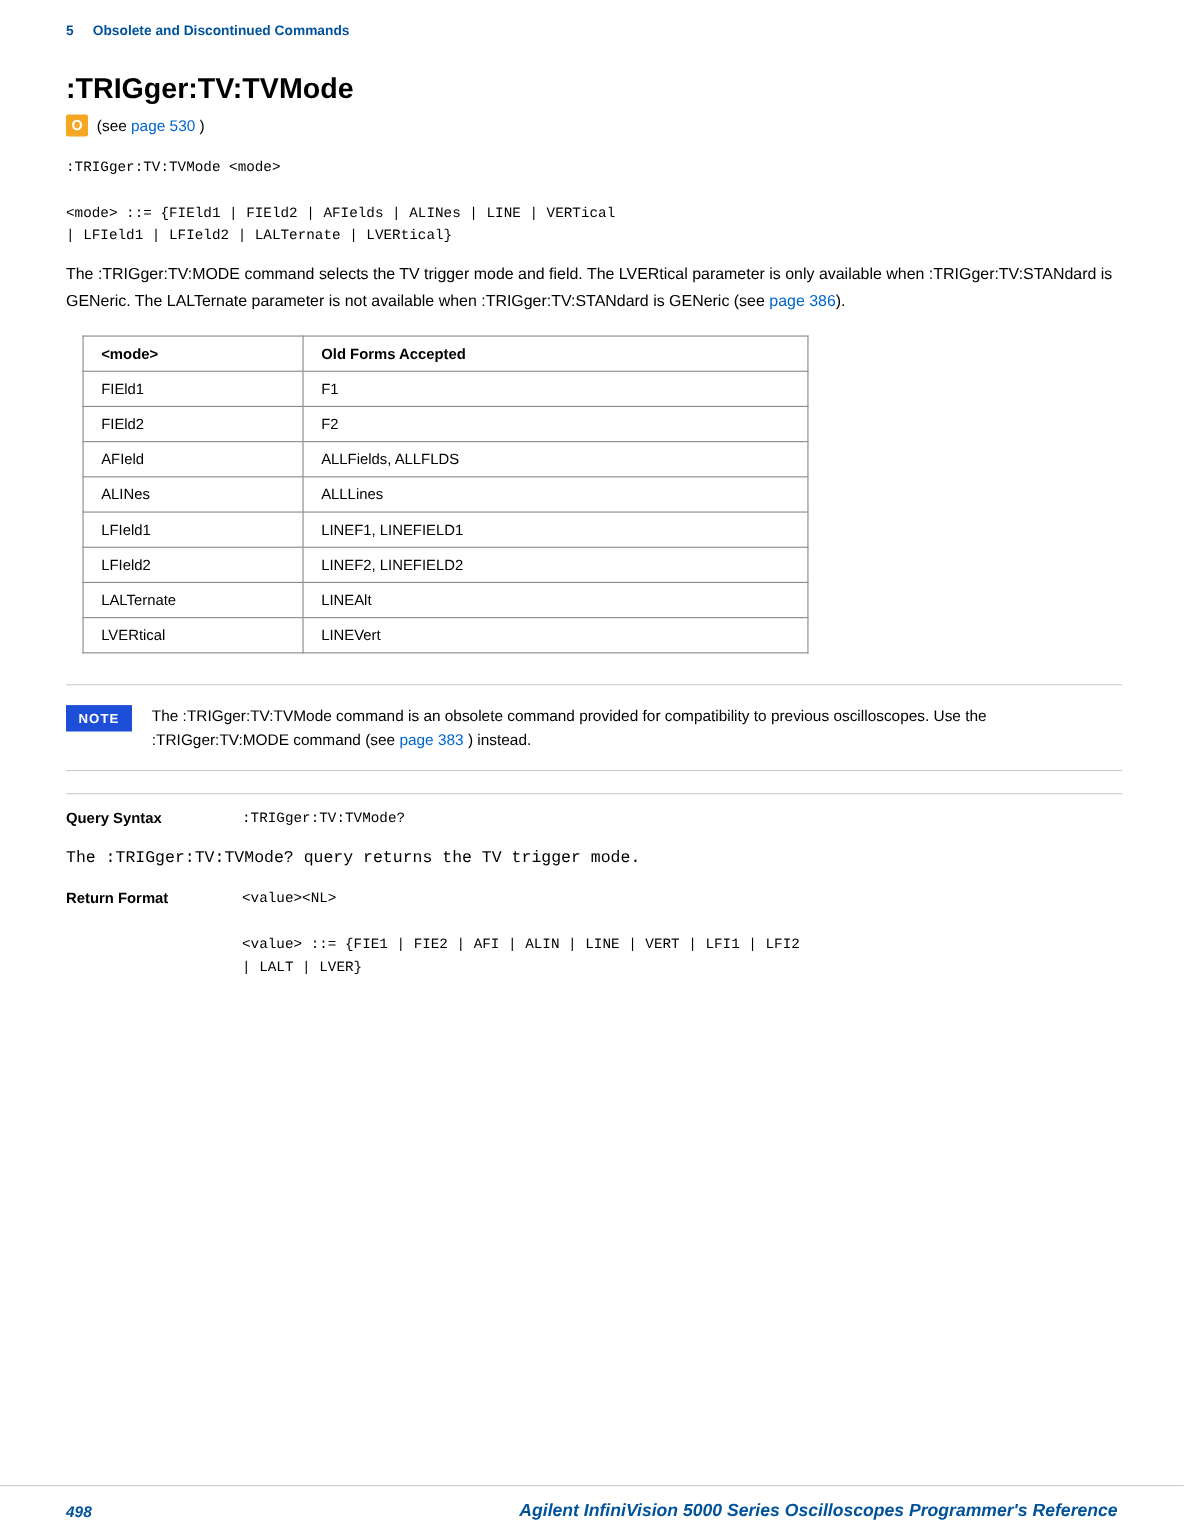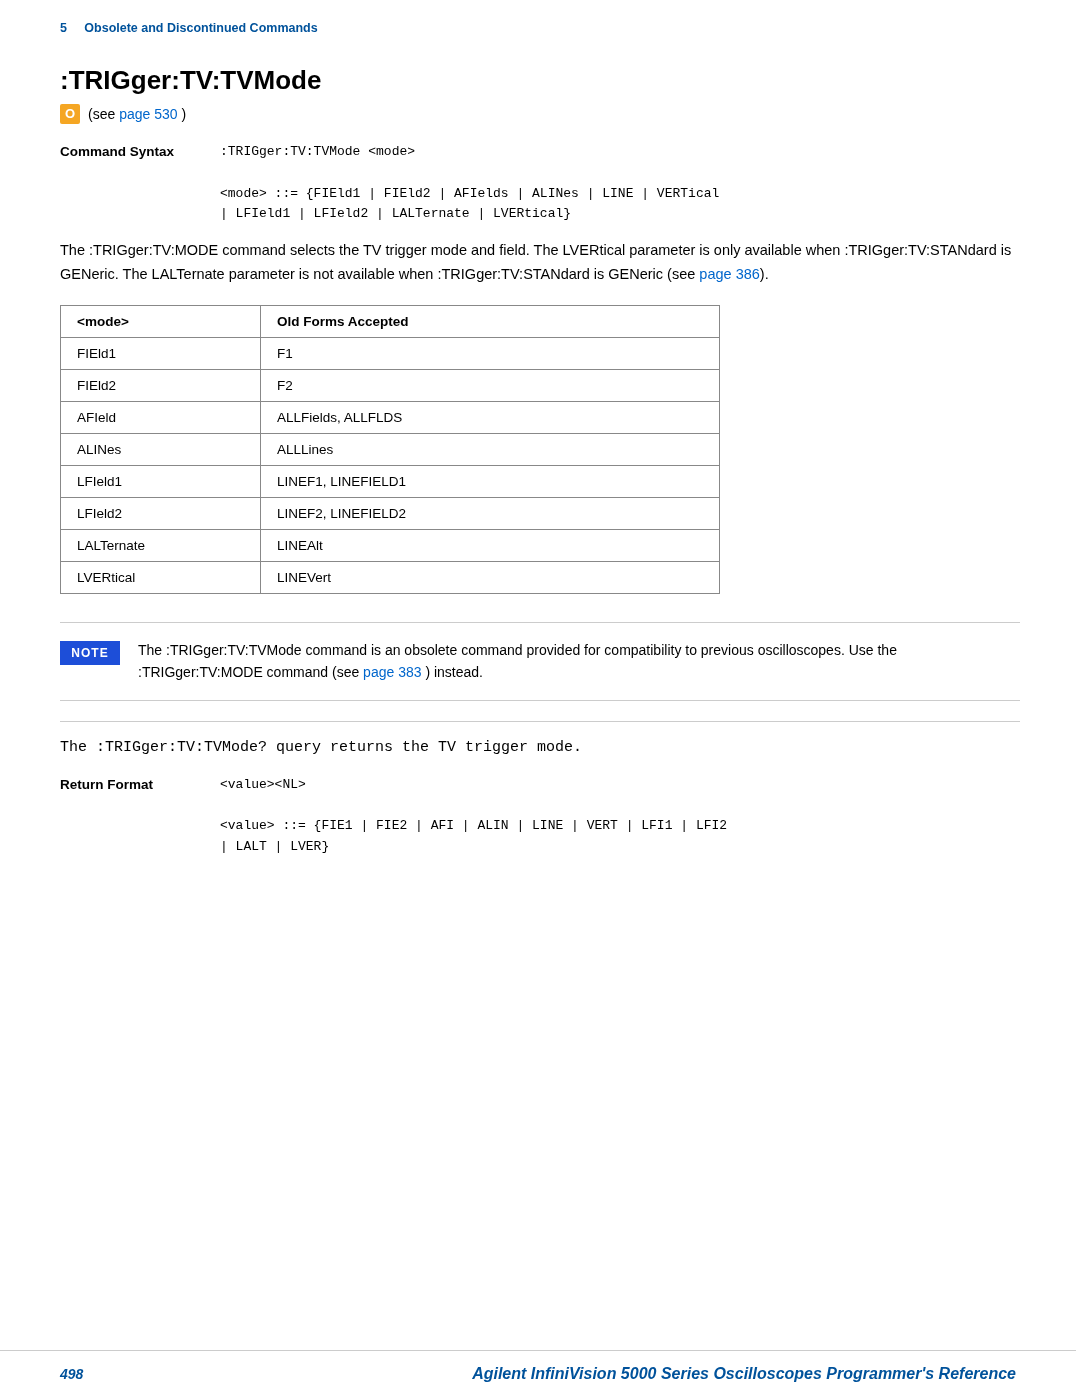--- a/index.html
+++ b/index.html
@@ -91,21 +91,21 @@
       line-height: 1.65;
     }
     .old-forms-text {
       font-size: 14.5px;
       margin-bottom: 18px;
     }
     
     .mode-table {
       border-collapse: collapse;
       width: 660px;
-      margin: 18px 0 28px 0;
+      margin: 18px 0 28px 15px;
     }
     .mode-table th {
       border: 1px solid #888;
       padding: 8px 16px;
       font-size: 13.5px;
       font-weight: bold;
       background: #fff;
       text-align: left;
     }
     .mode-table td {
@@ -198,21 +198,20 @@
     <div class="see-page-line">
       <span class="orange-box">O</span>
       <span class="see-page-text">
         <span>(see</span>
         <a class="link-blue">page 530</a>
         <span>)</span>
       </span>
     </div>
 
     <div class="cmd-block">
-      <div class="cmd-label">Command Syntax</div>
       <div class="cmd-content">
         <div>:TRIGger:TV:TVMode &lt;mode&gt;</div>
         <br>
         <div>&lt;mode&gt; ::= {FIEld1 | FIEld2 | AFIelds | ALINes | LINE | VERTical</div>
         <div>            | LFIeld1 | LFIeld2 | LALTernate | LVERtical}</div>
       </div>
     </div>
 
     <div class="description">
       The :TRIGger:TV:MODE command selects the TV trigger mode and field.
@@ -269,20 +268,26 @@
       <div class="note-label">NOTE</div>
       <div class="note-text">
         <span>The :TRIGger:TV:TVMode command is an obsolete command provided for compatibility to previous oscilloscopes. Use the :TRIGger:TV:MODE command (see</span>
         <a class="link-blue">page 383</a>
         <span>) instead.</span>
       </div>
     </div>
 
     <hr class="divider">
 
+    <div class="cmd-block query-block">
+      <div class="cmd-label">Query Syntax</div>
+      <div class="cmd-content">
+        <div>:TRIGger:TV:TVMode?</div>
+      </div>
+    </div>
 
     <div class="description" style="font-family: 'Courier New', Courier, monospace; font-size:15px;">The :TRIGger:TV:TVMode? query returns the TV trigger mode.</div>
 
     <div class="cmd-block return-block" style="margin-top:14px;">
       <div class="cmd-label">Return Format</div>
       <div class="cmd-content">
         <div>&lt;value&gt;&lt;NL&gt;</div>
         <br>
         <div>&lt;value&gt; ::= {FIE1 | FIE2 | AFI | ALIN | LINE | VERT | LFI1 | LFI2</div>
         <div>            | LALT | LVER}</div>

